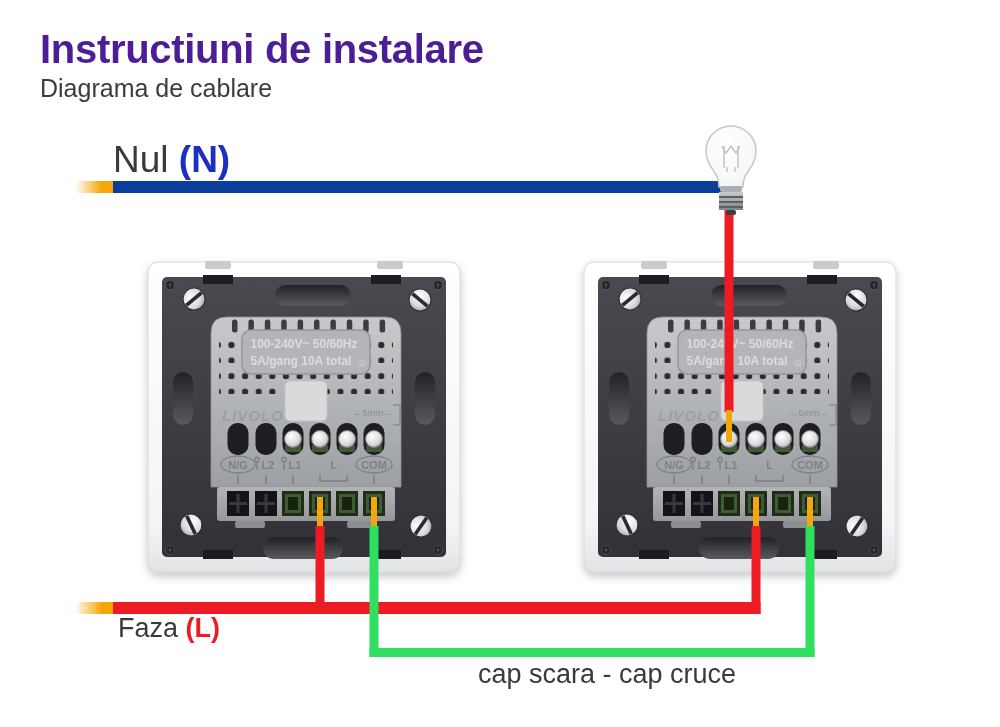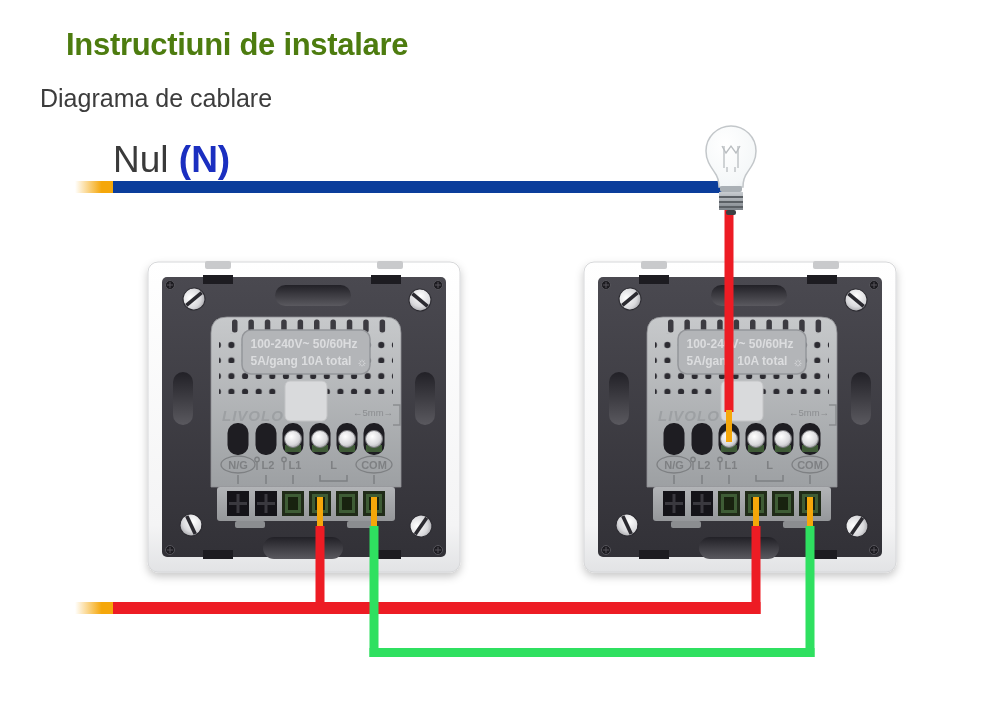--- a/index.html
+++ b/index.html
@@ -1,21 +1,21 @@
 <!DOCTYPE html>
 <html><head>
 <meta charset="utf-8">
 <style>
   html,body{margin:0;padding:0;background:#ffffff;}
   .canvas{position:relative;width:1000px;height:727px;background:#ffffff;overflow:hidden;
           font-family:"Liberation Sans", sans-serif;}
   .canvas svg{position:absolute;left:0;top:0;}
   .txt{position:absolute;white-space:nowrap;color:#3a3a3a;}
-  .title{left:40px;top:27px;font-size:31px;font-weight:700;color:#4d7c0f;letter-spacing:-0.3px;margin-left:26px;}
-  .subtitle{left:40px;top:84px;font-size:25px;color:#3c3c3c;}
+  .title{left:40px;top:27px;font-size:40px;font-weight:700;color:#4c1d95;letter-spacing:-0.3px;}
+  .subtitle{left:40px;top:74px;font-size:25px;color:#3c3c3c;}
   .lbl-nul{left:113px;top:139px;font-size:37px;}
   .lbl-faza{left:118px;top:613px;font-size:27px;}
   .lbl-trav{left:478px;top:659px;font-size:27px;}
   .sym-n{color:#1b2fc0;font-weight:700;}
   .sym-l{color:#ed1c24;font-weight:700;}
 </style>
 </head>
 <body>
 
 <div class="canvas">
@@ -251,15 +251,20 @@
 </svg>
 
 <div class="txt title">Instructiuni de instalare</div>
 <div class="txt subtitle">Diagrama de cablare</div>
 
 <div class="txt lbl-nul">
   <span>Nul</span>
   <span class="sym-n">(N)</span>
 </div>
 
-
-
+<div class="txt lbl-faza">
+  <span>Faza</span>
+  <span class="sym-l">(L)</span>
 </div>
 
+<div class="txt lbl-trav">cap scara - cap cruce</div>
+
+</div>
+
 </body></html>

